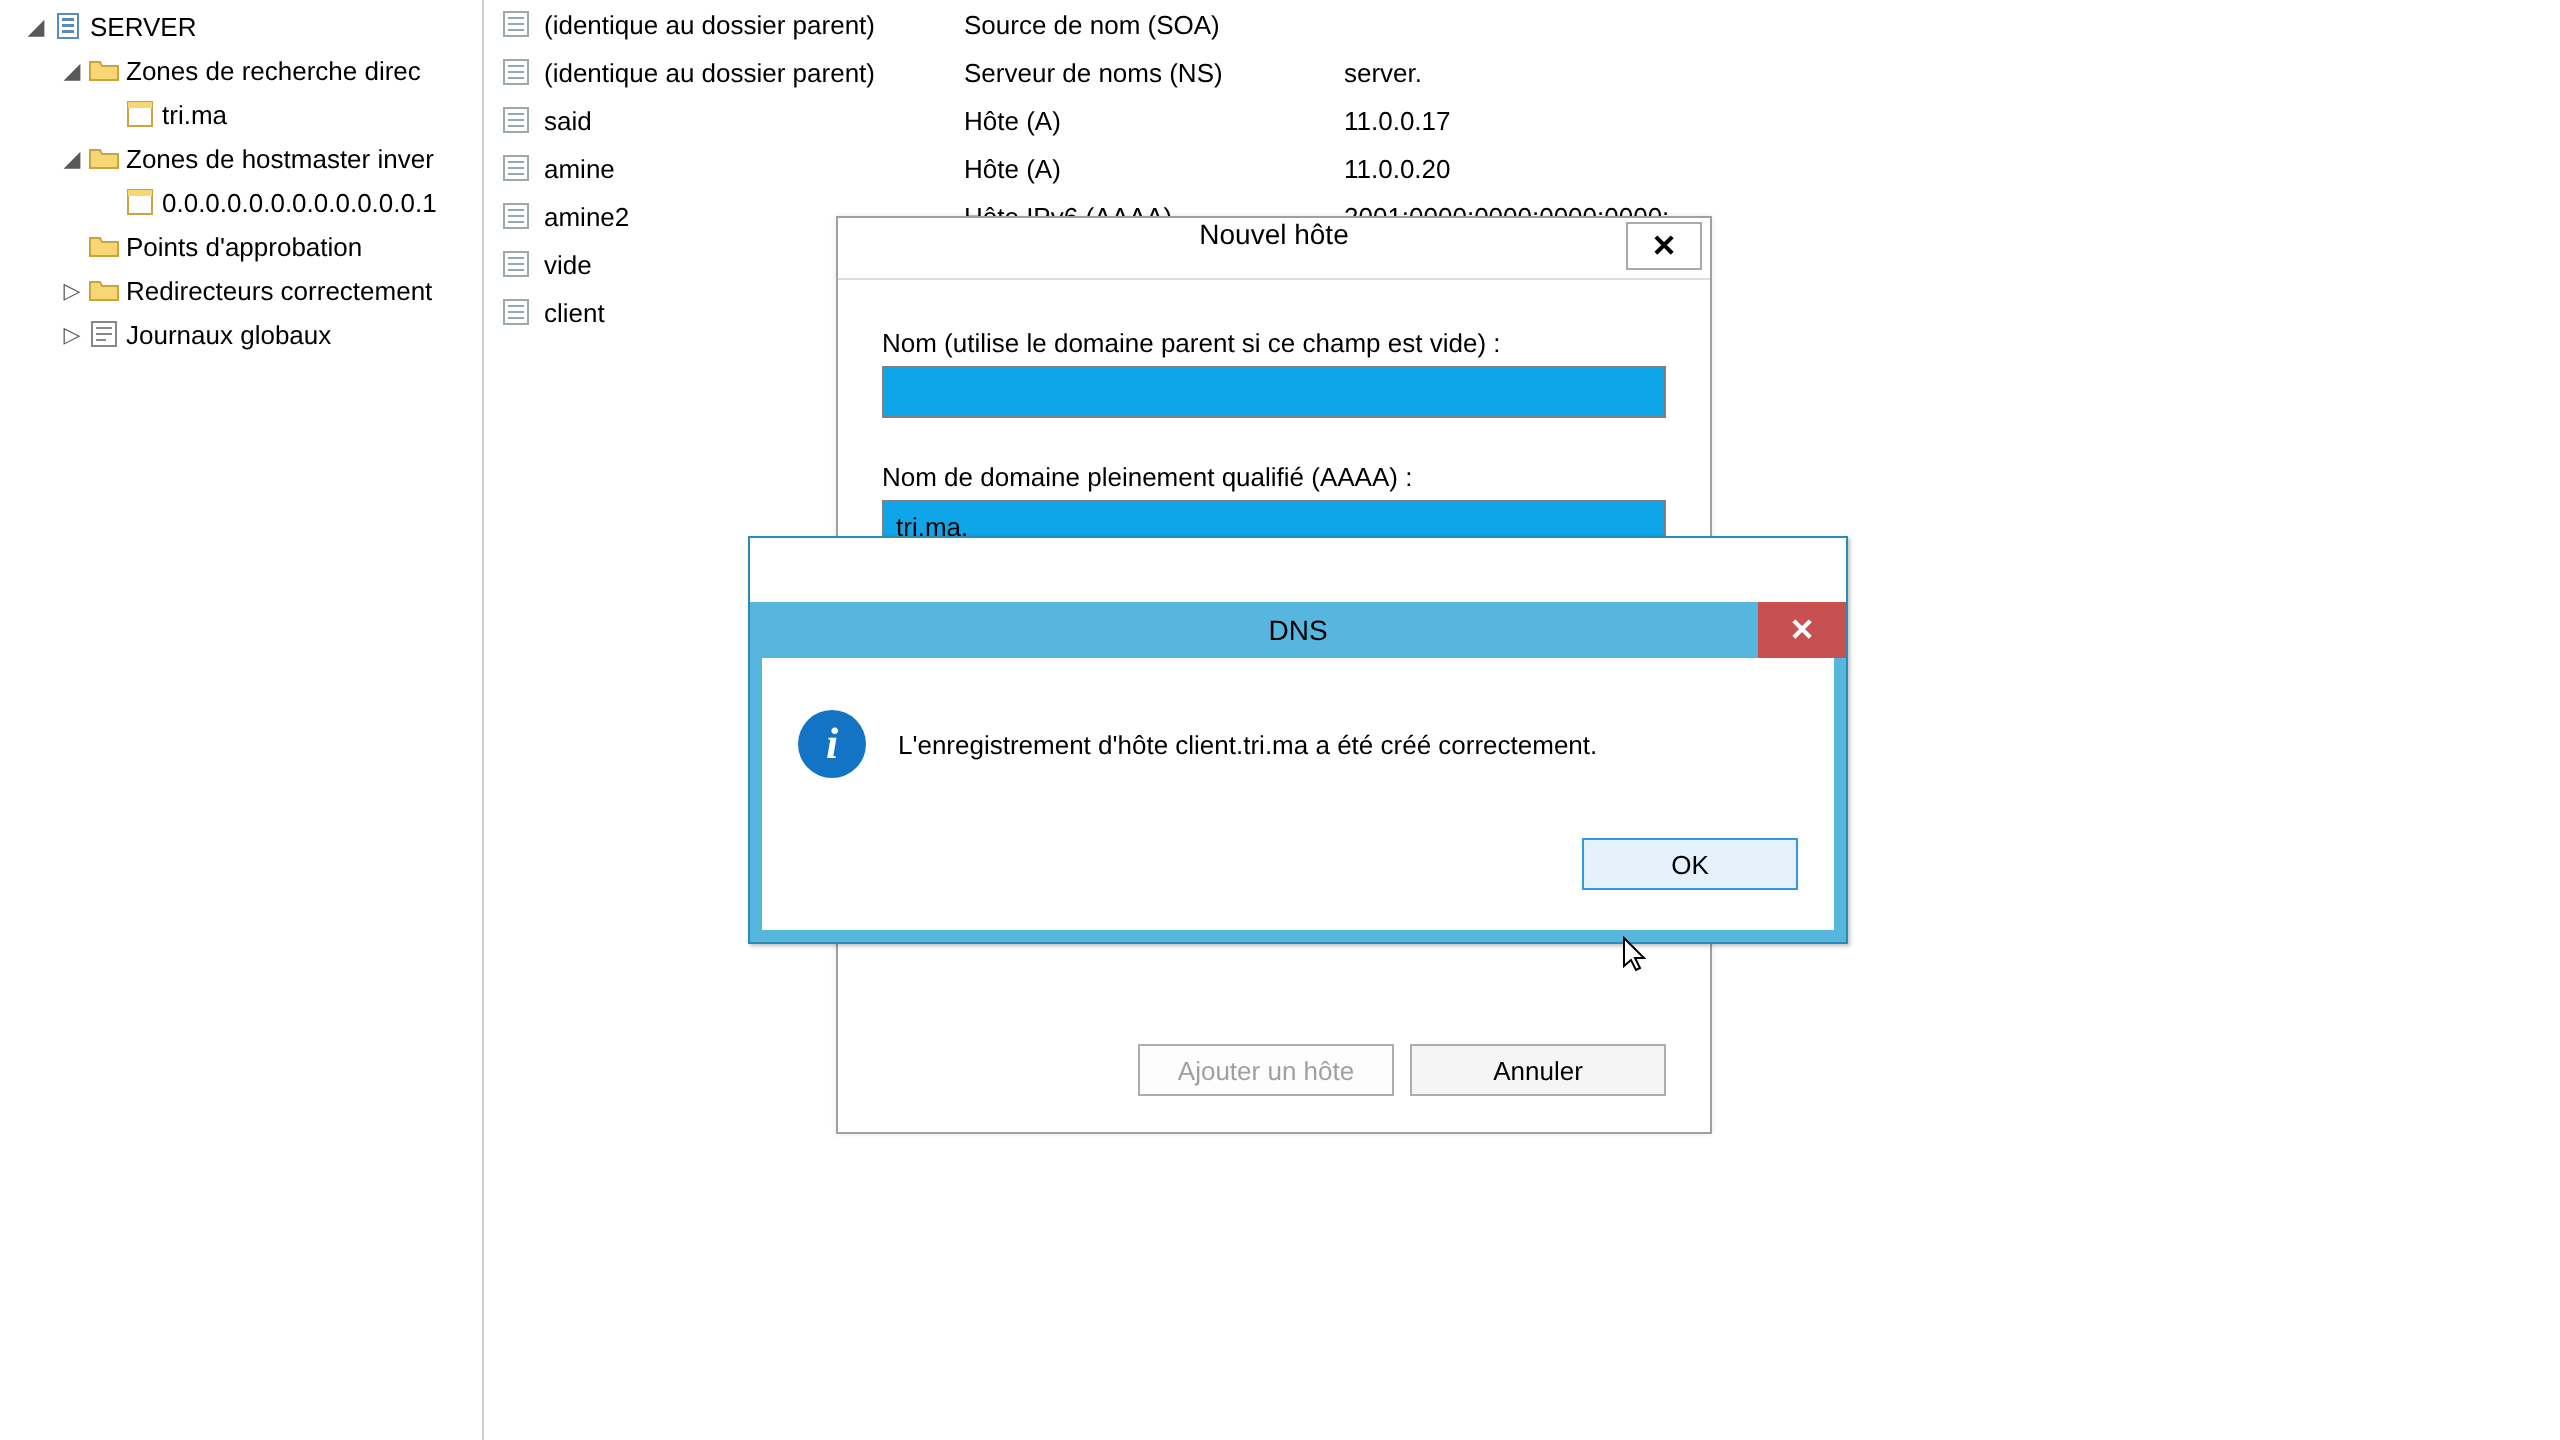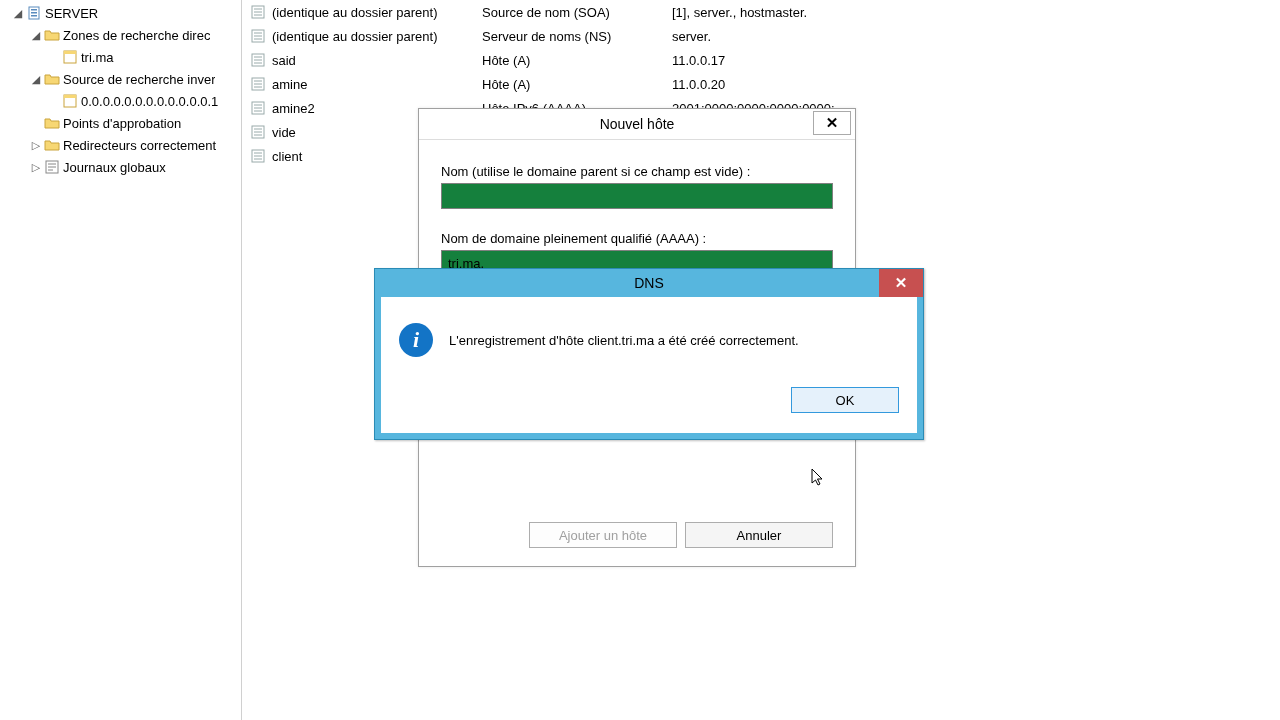--- a/index.html
+++ b/index.html
@@ -83,21 +83,20 @@
     left: 418px;
     top: 108px;
     width: 438px;
     background: #fff;
     border: 1px solid #a0a0a0;
     box-shadow: 0 0 3px rgba(0,0,0,0.1);
   }
   .dlg-title {
     height: 30px;
     display:flex;
-    align-items:center;
     justify-content:center;
     position:relative;
     font-size:14px;
   }
   .dlg-close {
     position:absolute;
     right: 4px;
     top: 2px;
     width: 38px;
     height: 24px;
@@ -112,30 +111,30 @@
     border-top: 1px solid #ddd;
   }
   .dlg-label { margin-top: 12px; margin-bottom: 4px; display:block; }
   .dlg-input {
     width: 100%;
     height: 26px;
     border: 1px solid #808080;
     padding: 2px 6px;
     font: inherit;
     margin-bottom: 10px;
-    background:#15803d;
+    background:#0ea5e9;
   }
   .dlg-btnrow {
     display:flex;
     justify-content:flex-end;
     gap: 8px;
     margin-top: 16px;
   }
   .dlg-btn {
-    width: 148px;
+    width: 128px;
     height: 26px;
     border:1px solid #adadad;
     background:#f5f5f5;
     font: inherit;
   }
   .dlg-btn.disabled { color:#a0a0a0; background:#fdfdfd; }
 
   
   .dlg-dns {
     position:absolute;
@@ -148,20 +147,21 @@
   }
   .dlg-dns .bar {
     height: 28px;
     background: #57b6de;
     color:#000;
     display:flex;
     align-items:center;
     justify-content:center;
     position:relative;
     font-size:14px;
+    margin-top:32px;
   }
   .dlg-dns .bar .close {
     position:absolute;
     right:0; top:0;
     width: 44px; height:28px;
     background:#c75050;
     color:#fff;
     font-weight:bold;
     display:flex;align-items:center;justify-content:center;
     font-size:15px;
@@ -246,21 +246,21 @@
     </div>
 
     <div class="tree-node">
       <span class="spacer" style="width:26px"></span>
       <span class="tree-toggle">◢</span>
       <span class="tree-icon folder-icon">
         <svg viewBox="0 0 16 16">
             <path d="M1 4h5l1 2h8v7H1z" fill="#f7d774" stroke="#caa43c"></path>
           </svg>
       </span>
-      <span class="tree-label">Source de recherche inver</span>
+      <span class="tree-label">Zones de hostmaster inver</span>
     </div>
 
 
     <div class="tree-node">
       <span class="spacer" style="width:56px"></span>
       <span class="tree-icon folder-icon">
         <svg viewBox="0 0 16 16">
             <rect x="2" y="2" width="12" height="12" fill="#fff" stroke="#caa43c"></rect>
             <rect x="2" y="2" width="12" height="3" fill="#f7d774"></rect>
           </svg>
@@ -308,21 +308,20 @@
     <div id="list-rows">
         <div class="list-row">
           <span class="rec-icon">
             <svg width="16" height="16" viewBox="0 0 16 16">
               <rect x="2" y="2" width="12" height="12" fill="#fff" stroke="#9aa"></rect>
               <path d="M4 5h8M4 8h8M4 11h8" stroke="#9aa"></path>
             </svg>
           </span>
           <span class="col-name">(identique au dossier parent)</span>
           <span class="col-type">Source de nom (SOA)</span>
-          <span class="col-data">[1], server., hostmaster.</span>
         </div>
         <div class="list-row">
           <span class="rec-icon">
             <svg width="16" height="16" viewBox="0 0 16 16">
               <rect x="2" y="2" width="12" height="12" fill="#fff" stroke="#9aa"></rect>
               <path d="M4 5h8M4 8h8M4 11h8" stroke="#9aa"></path>
             </svg>
           </span>
           <span class="col-name">(identique au dossier parent)</span>
           <span class="col-type">Serveur de noms (NS)</span>

